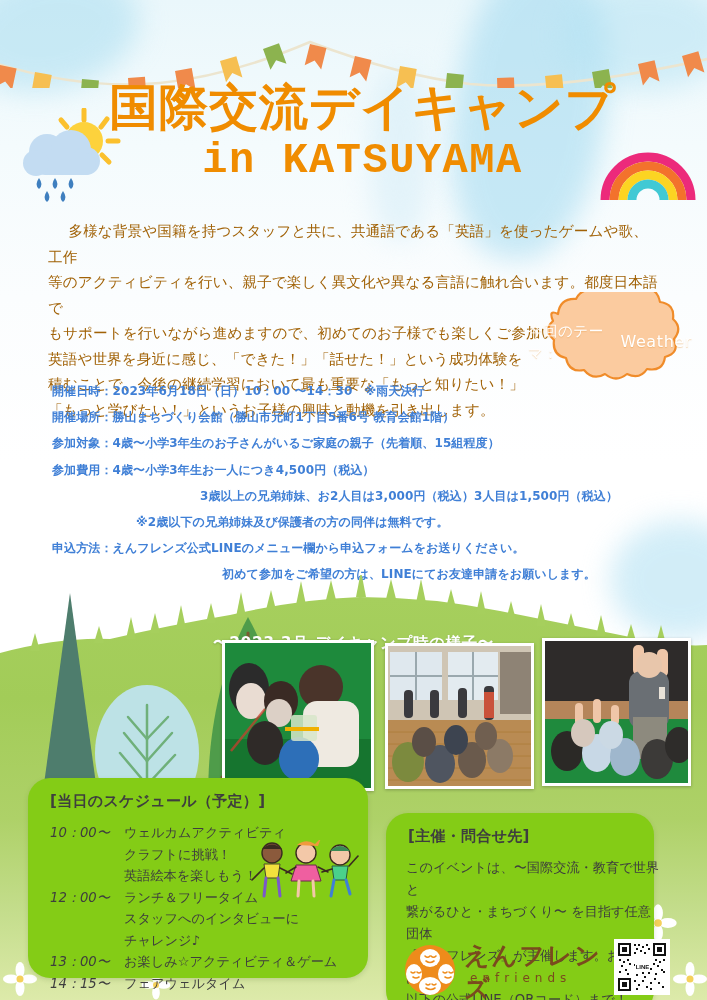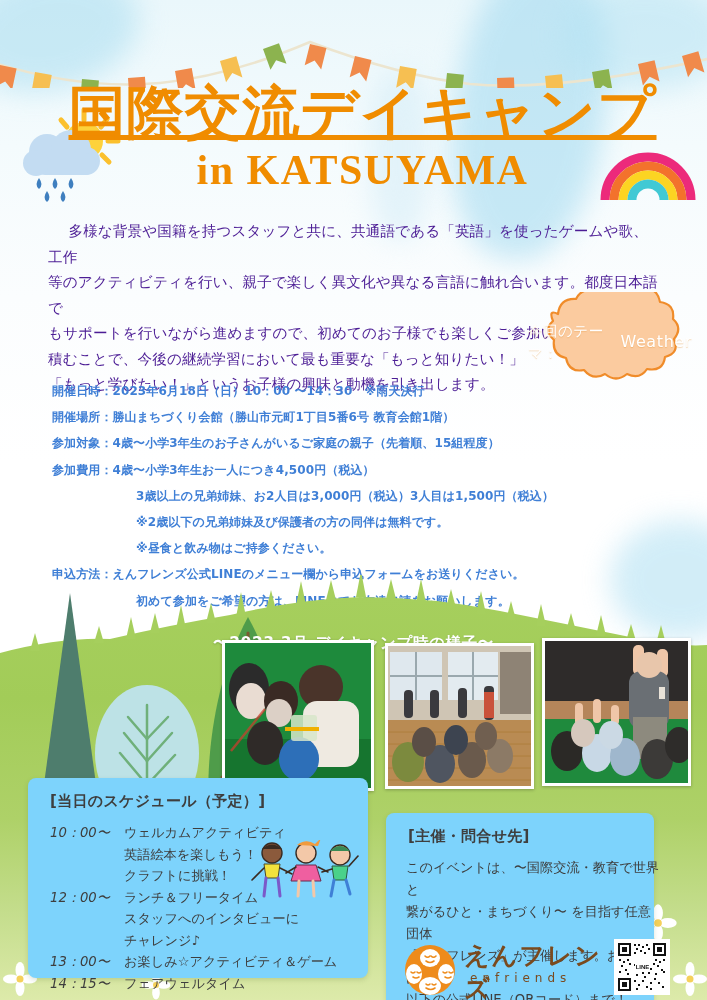--- a/index.html
+++ b/index.html
@@ -23,66 +23,66 @@
   .w5{left:370px;top:70px;width:60px;height:170px;background:#cfeaf6;opacity:.5;border-radius:40%;}
 
   
   .bunting{position:absolute;left:0;top:18px;width:707px;height:70px;}
   .wx-icon{position:absolute;left:14px;top:108px;width:118px;height:96px;}
   .rainbow{position:absolute;left:598px;top:122px;width:100px;height:78px;}
 
   .title-wrap{position:absolute;left:0;top:82px;width:707px;text-align:center;}
   .title-l1{
     font-family:"DejaVu Sans","Liberation Sans",sans-serif;
-    font-weight:700;font-size:57px;letter-spacing:1px;color:#f08c00;
-    line-height:1.08;padding-left:18px;text-decoration:underline;
+    font-weight:700;font-size:49px;letter-spacing:1px;color:#f08c00;
+    line-height:1.08;padding-left:18px;
   }
   .title-l2{
-    font-family:Liberation Serif, serif;
+    font-family:Liberation Mono, monospace;
     font-weight:700;font-size:42px;letter-spacing:1.5px;color:#f08c00;
     line-height:1.25;padding-left:18px;
   }
 
   
   .lead{position:absolute;left:48px;top:218px;width:612px;
-    color:#4c1d95;font-size:14.6px;line-height:25.5px;letter-spacing:.1px;}
+    color:#a16207;font-size:14.6px;line-height:25.5px;letter-spacing:.1px;}
   .lead p{margin:0;}
   .lead .indent{text-indent:1.4em;}
 
   
   .theme-badge{position:absolute;left:528px;top:292px;width:164px;height:100px;}
   .theme-txt{position:absolute;left:0;top:0;width:164px;height:100px;
     display:flex;flex-direction:row;align-items:center;justify-content:center;
     color:#ffffff;font-weight:400;text-shadow:0 1px 1px rgba(220,140,40,.35);}
   .theme-t1{font-size:14.5px;letter-spacing:.5px;line-height:22px;}
   .theme-t2{font-size:16px;letter-spacing:.6px;line-height:22px;}
 
   
   .details{position:absolute;left:52px;top:378px;width:630px;
     color:#3f7fd6;font-size:12px;font-weight:700;line-height:26.2px;letter-spacing:.1px;}
   .details .row{white-space:nowrap;}
-  .details .ind1{padding-left:84px;}
+  .details .ind1{padding-left:84px;text-align:center;}
   .details .ind2{padding-left:84px;}
   .details .ind3{padding-left:84px;}
 
   
   .land{position:absolute;left:0;top:575px;width:707px;height:425px;}
 
   .photos{position:absolute;left:0;top:0;width:707px;height:190px;}
   .photo{position:absolute;border:3px solid #ffffff;box-shadow:0 1px 3px rgba(0,0,0,.25);overflow:hidden;}
   .p1{left:222px;top:65px;width:146px;height:145px;}
   .p2{left:385px;top:68px;width:143px;height:140px;}
   .p3{left:542px;top:63px;width:143px;height:142px;}
 
   .photo-caption{position:absolute;left:0;top:630px;width:707px;text-align:center;
     color:#ffffff;font-weight:700;font-size:15.5px;letter-spacing:.6px;
     text-shadow:0 1px 2px rgba(90,130,50,.45);}
 
   
-  .card{position:absolute;background:#7dd3fc;border-radius:8px;
+  .card{position:absolute;background:#84cc16;border-radius:22px;
     box-shadow:0 2px 5px rgba(70,100,40,.18);}
   .card-l{left:28px;top:778px;width:340px;height:200px;}
   .card-r{left:386px;top:778px;width:268px;height:200px;margin-top:35px;}
 
   .card-h{position:absolute;left:22px;top:14px;color:#3e3e3e;font-size:15px;font-weight:700;letter-spacing:.3px;}
 
   .sched{position:absolute;left:22px;top:44px;width:300px;color:#3e3e3e;font-size:13.2px;line-height:21.5px;}
   .sched .line{display:flex;}
   .sched .t{width:74px;flex:0 0 74px;white-space:nowrap;font-style:italic;}
   .sched .d{flex:1;}
@@ -207,20 +207,21 @@
 
   <div class="title-wrap">
     <div class="title-l1">国際交流デイキャンプ</div>
     <div class="title-l2">in KATSUYAMA</div>
   </div>
 
   <div class="lead">
     <p class="indent">多様な背景や国籍を持つスタッフと共に、共通語である「英語」を使ったゲームや歌、工作</p>
     <p>等のアクティビティを行い、親子で楽しく異文化や異なる言語に触れ合います。都度日本語で</p>
     <p>もサポートを行いながら進めますので、初めてのお子様でも楽しくご参加いただけます！</p>
+    <p>英語や世界を身近に感じ、「できた！」「話せた！」という成功体験を</p>
     <p>積むことで、今後の継続学習において最も重要な「もっと知りたい！」</p>
     <p>「もっと学びたい！」というお子様の興味と動機を引き出します。</p>
   </div>
 
   <div class="theme-badge">
     <svg width="164" height="100" viewBox="0 0 164 100" style="position:absolute;left:0;top:0;">
       <path d="M30 22 q2 -16 18 -15 q6 -12 20 -8 q10 -11 23 -4 q12 -8 22 2 q16 -3 19 13
                q15 2 13 17 q10 9 1 20 q6 14 -9 18 q-2 15 -18 12 q-7 11 -20 5 q-11 9 -22 0
                q-12 7 -21 -4 q-15 3 -18 -12 q-14 -3 -12 -18 q-11 -10 -1 -19 q-5 -12 5 -7 z" fill="#fbcb9f" stroke="#f08c2a" stroke-width="2.2" stroke-linejoin="round"></path>
     </svg>
@@ -230,21 +231,20 @@
     </div>
   </div>
 
   <div class="details">
     <div class="row">開催日時：2023年6月18日（日）10：00 〜14：30　※雨天決行</div>
     <div class="row">開催場所：勝山まちづくり会館（勝山市元町1丁目5番6号 教育会館1階）</div>
     <div class="row">参加対象：4歳〜小学3年生のお子さんがいるご家庭の親子（先着順、15組程度）</div>
     <div class="row">参加費用：4歳〜小学3年生お一人につき4,500円（税込）</div>
     <div class="row ind1">3歳以上の兄弟姉妹、お2人目は3,000円（税込）3人目は1,500円（税込）</div>
     <div class="row ind2">※2歳以下の兄弟姉妹及び保護者の方の同伴は無料です。</div>
-    <div class="row ind3">※昼食と飲み物はご持参ください。</div>
     <div class="row">申込方法：えんフレンズ公式LINEのメニュー欄から申込フォームをお送りください。</div>
     <div class="row ind1">初めて参加をご希望の方は、LINEにてお友達申請をお願いします。</div>
   </div>
 
   <div class="land">
 
     <svg width="707" height="425" viewBox="0 0 707 425" style="position:absolute;left:0;top:0;">
       <defs>
         <linearGradient id="gg" x1="0" y1="0" x2="0" y2="1">
           <stop offset="0%" stop-color="#a6cf5d"></stop>
@@ -462,22 +462,22 @@
       </div>
     </div>
 
     <div class="card card-l" style="left:28px;top:203px;">
       <div class="card-h">[当日のスケジュール（予定）]</div>
       <div class="sched">
         <div class="line">
           <div class="t">10：00〜</div>
           <div class="d">ウェルカムアクティビティ</div>
         </div>
+        <div class="cont">クラフトに挑戦！</div>
         <div class="cont">英語絵本を楽しもう！</div>
-        <div class="cont">クラフトに挑戦！</div>
         <div class="line">
           <div class="t">12：00〜</div>
           <div class="d">ランチ＆フリータイム</div>
         </div>
         <div class="cont">スタッフへのインタビューに</div>
         <div class="cont">チャレンジ♪</div>
         <div class="line">
           <div class="t">13：00〜</div>
           <div class="d">お楽しみ☆アクティビティ＆ゲーム</div>
         </div>

